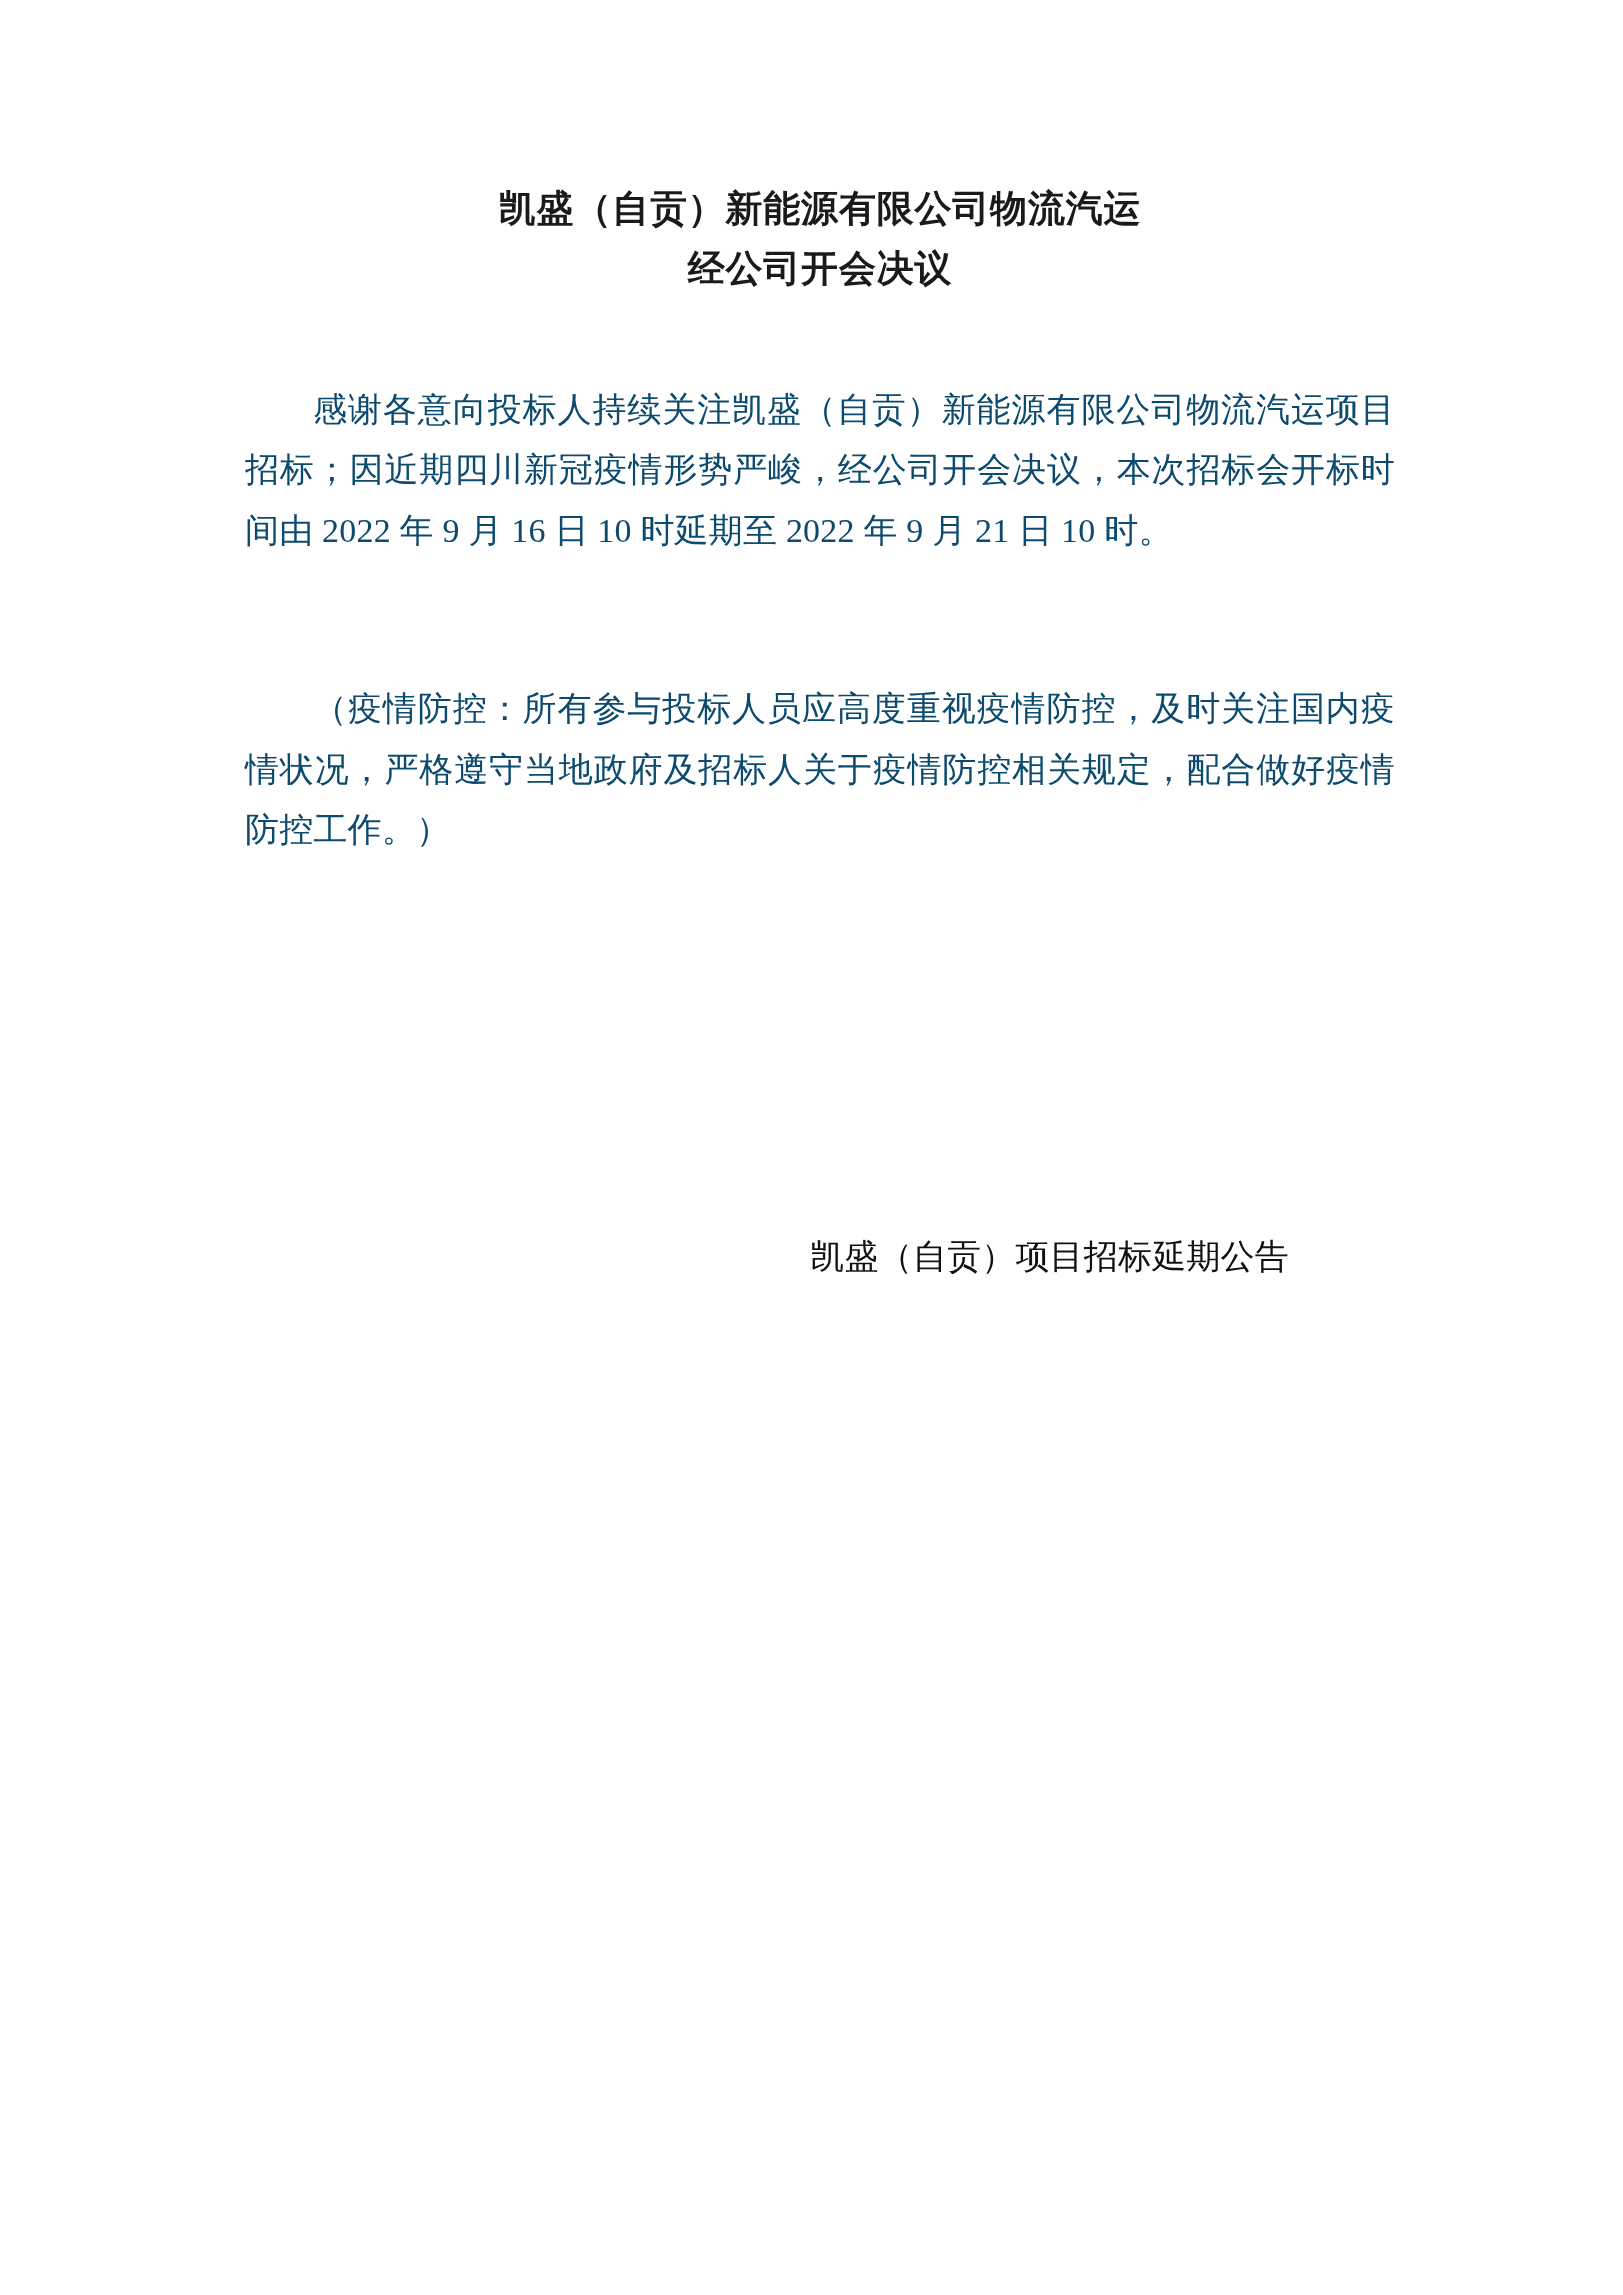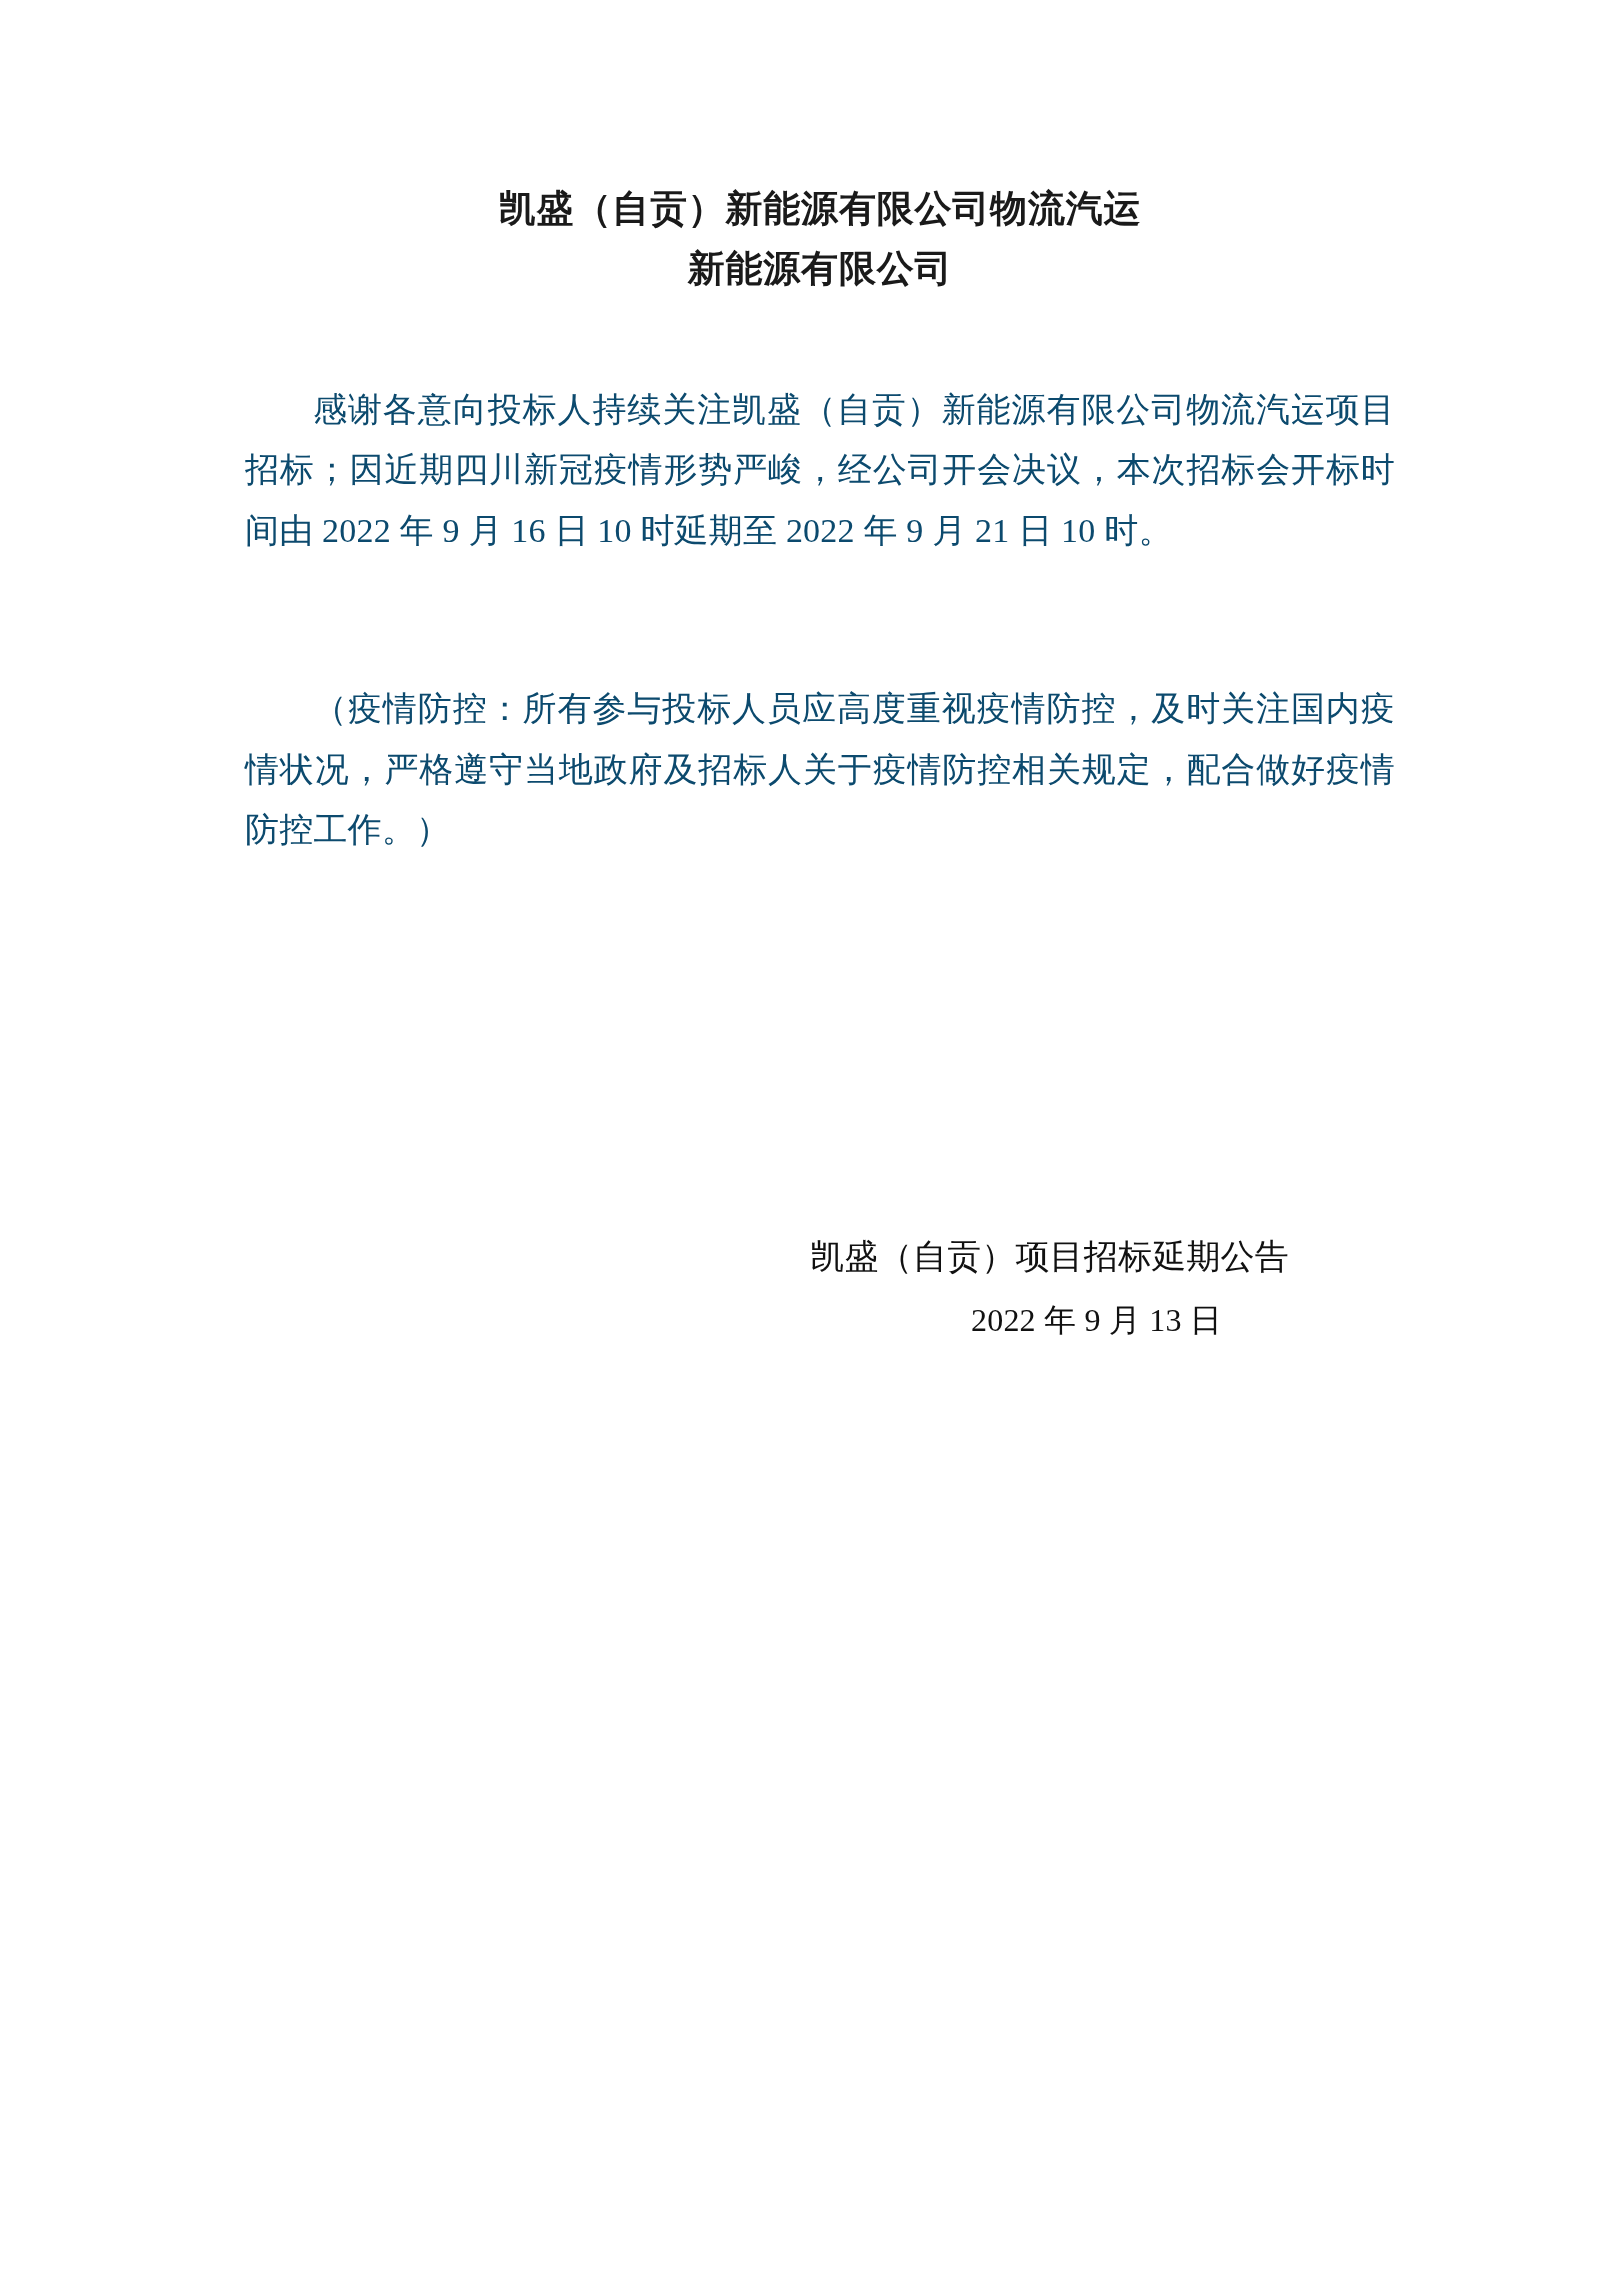--- a/index.html
+++ b/index.html
@@ -78,28 +78,27 @@
   }
 </style>
 </head>
 <body>
 
 <div class="page">
   <div class="content">
 
     <div class="title-block">
       <span class="title-line">凯盛（自贡）新能源有限公司物流汽运</span>
-      <span class="title-line">新能源有限公司</span>
+      <span class="title-line">经公司开会决议</span>
     </div>
 
     <div class="body-block">
       <p class="para">感谢各意向投标人持续关注凯盛（自贡）新能源有限公司物流汽运项目招标；因近期四川新冠疫情形势严峻，经公司开会决议，本次招标会开标时间由 2022 年 9 月 16 日 10 时延期至 2022 年 9 月 21 日 10 时。</p>
       <p class="para spaced">（疫情防控：所有参与投标人员应高度重视疫情防控，及时关注国内疫情状况，严格遵守当地政府及招标人关于疫情防控相关规定，配合做好疫情防控工作。）</p>
     </div>
 
     <div class="sign-block">
       <span class="sign-company">凯盛（自贡）项目招标延期公告</span>
-      <span class="sign-date">2022 年 9 月 13 日</span>
     </div>
 
   </div>
 </div>
 
 
 </body></html>

